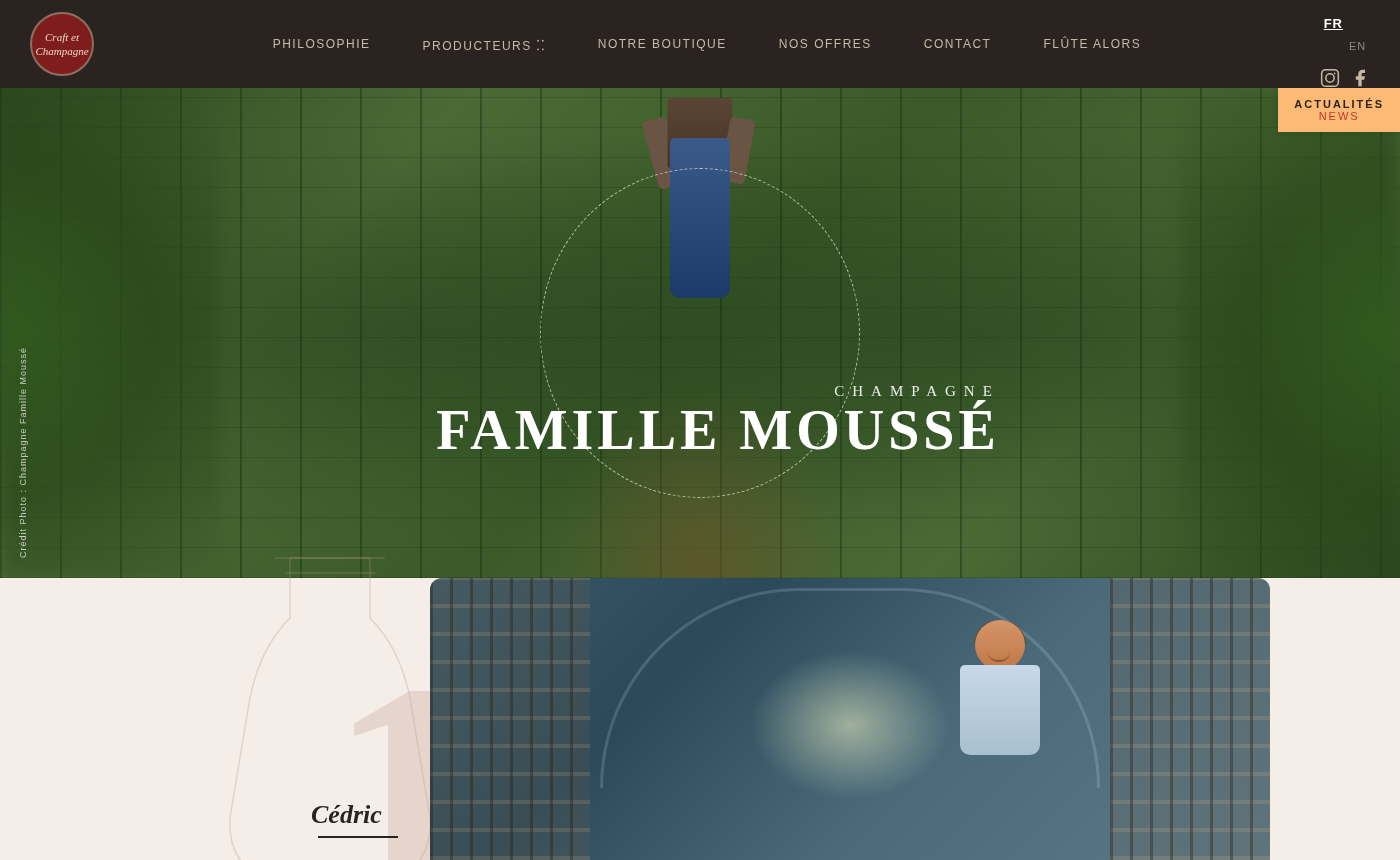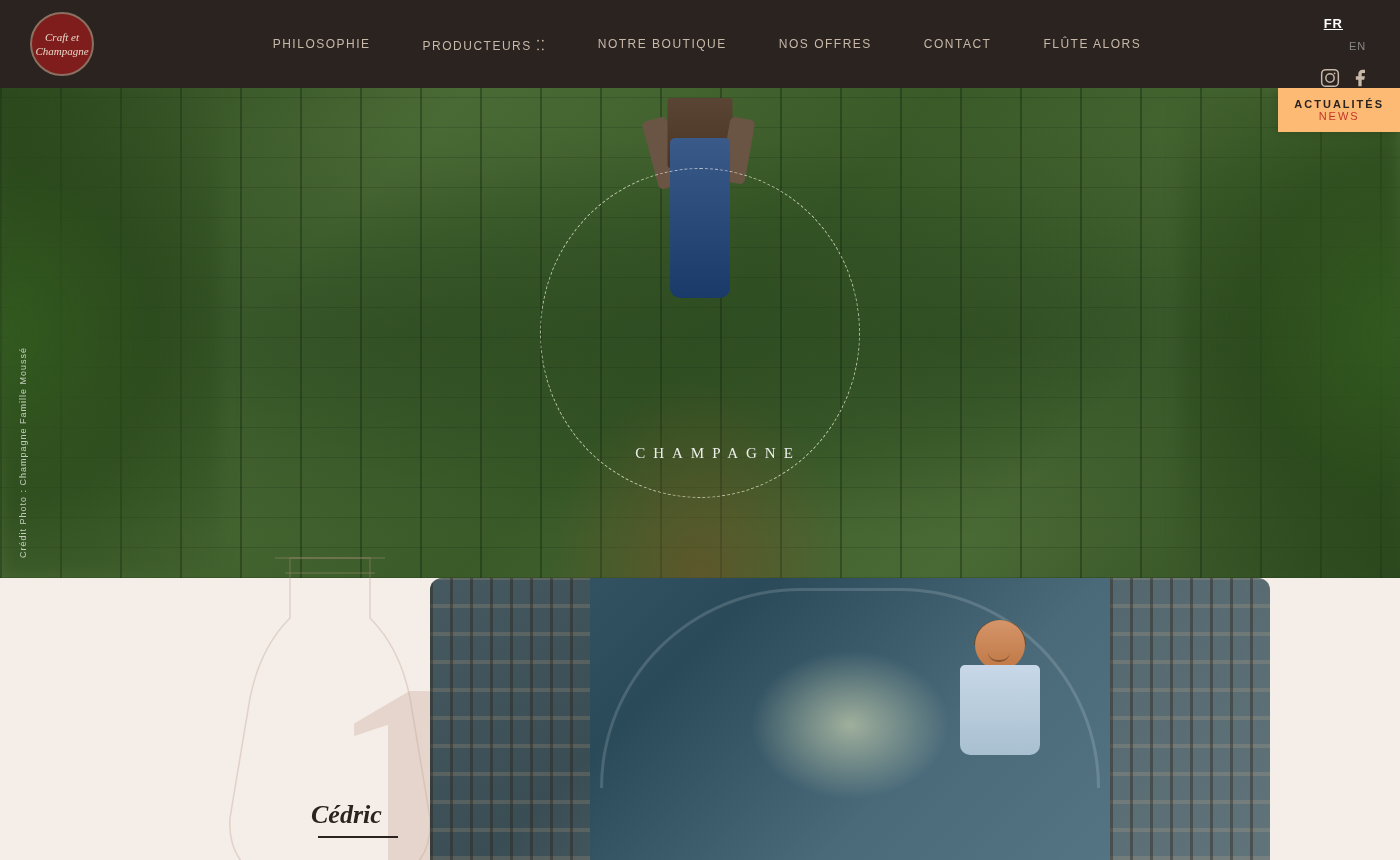--- a/index.html
+++ b/index.html
@@ -565,20 +565,21 @@
     <div class="person-arm-left"></div>
     <div class="person-shirt"></div>
     <div class="person-arm-right"></div>
     <div class="person-jeans"></div>
   </div>
 
   <div class="dashed-oval"></div>
 
   <div class="hero-text">
     <div class="champagne-label">CHAMPAGNE</div>
+    <div class="famille-mousse">FAMILLE MOUSSÉ</div>
   </div>
 
   <div class="credit-photo">Crédit Photo : Champagne Famille Moussé</div>
 </section>
 
 <section class="lower-section">
 
   <div class="bottle-outline">
     <svg viewBox="0 0 400 380" fill="none" xmlns="http://www.w3.org/2000/svg">
       <path d="M160 20 L160 80 Q130 110 120 160 L100 280 Q95 350 200 360 Q305 350 300 280 L280 160 Q270 110 240 80 L240 20 Z" stroke="rgba(180,150,130,0.3)" stroke-width="1.5" fill="none" stroke-dasharray="none"></path>

